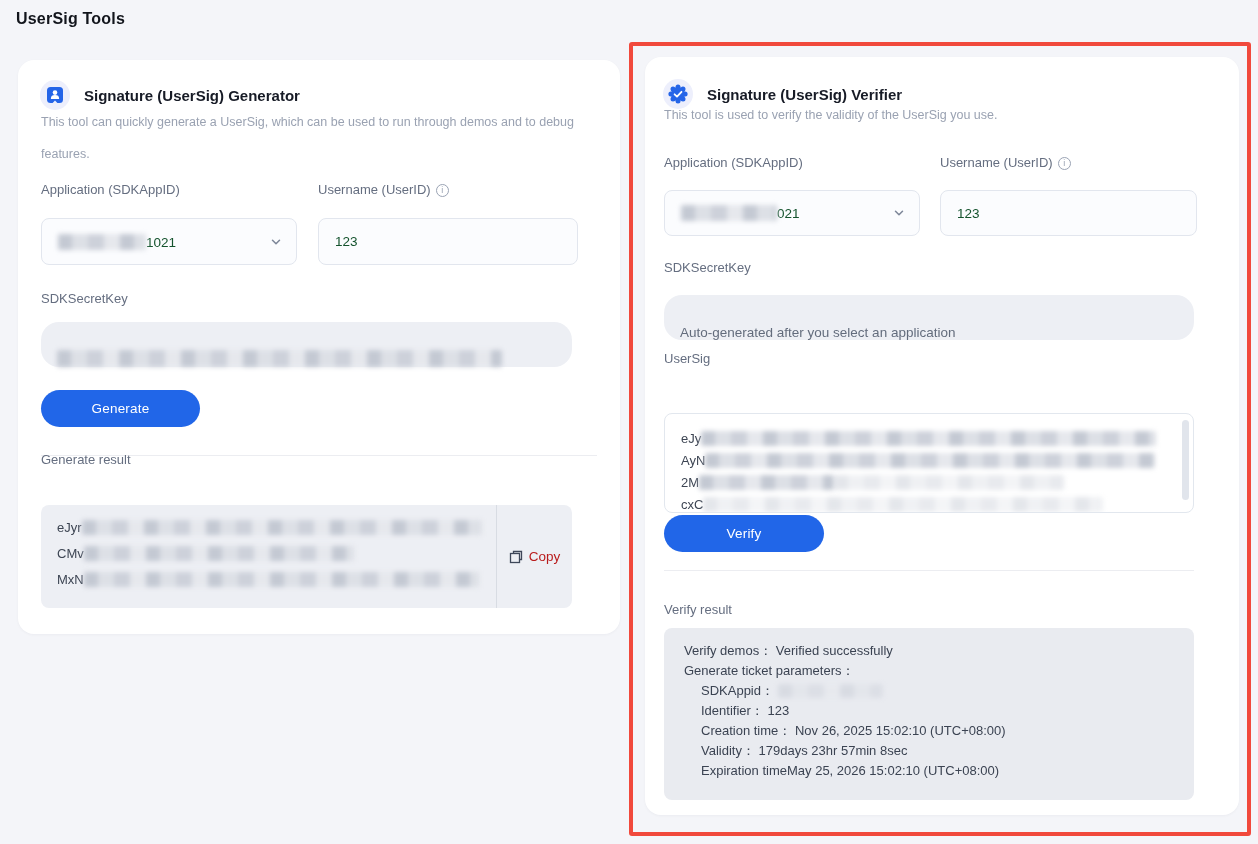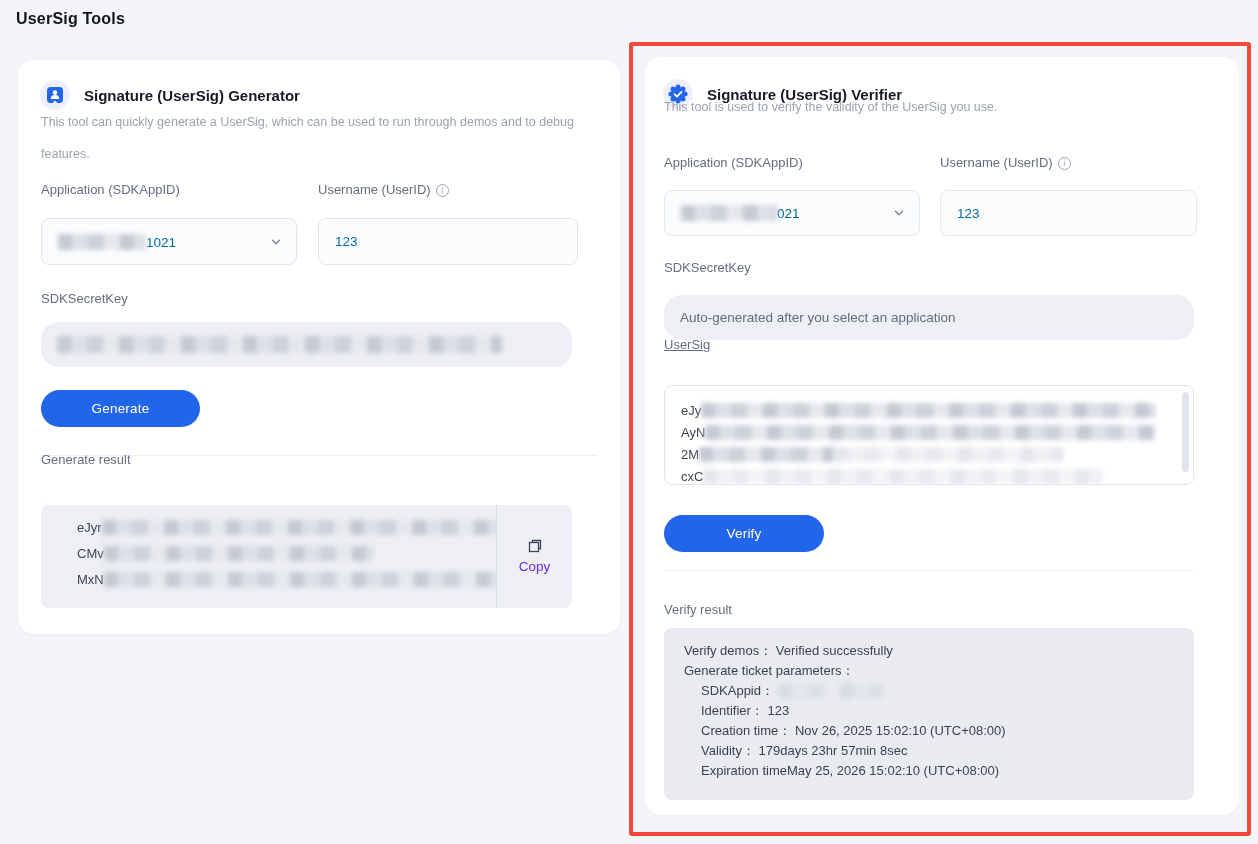--- a/index.html
+++ b/index.html
@@ -32,50 +32,50 @@
   .card-desc{font-size:12.5px;color:#9aa2b2;}
   .fld-label{font-size:13px;color:#656e80;line-height:16px;display:flex;align-items:center;gap:5px;}
   .info-icon{
     width:13px;height:13px;border:1.2px solid #9aa3b4;border-radius:50%;
     display:inline-flex;align-items:center;justify-content:center;
     font-size:9px;color:#9aa3b4;font-style:normal;box-sizing:border-box;line-height:1;
   }
   .select,.input{
     box-sizing:border-box;border:1px solid #e2e6ee;border-radius:8px;background:#fbfcfe;
     display:flex;align-items:center;padding:0 14px 0 16px;
-    font-size:13.5px;color:#0369a1;
+    font-size:13.5px;color:#14532d;
   }
   .select{justify-content:space-between;cursor:pointer;}
   .disabled-field{
     box-sizing:border-box;border-radius:18px;background:#edeff4;
-    display:flex;align-items:center;padding:0 16px;font-size:13.5px;color:#636c7c;
+    display:flex;align-items:flex-end;padding:0 16px;font-size:13.5px;color:#636c7c;
   }
   .btn{
     border:none;border-radius:19px;background:#2166e8;color:#fff;
     font-size:13.5px;font-family:inherit;cursor:pointer;letter-spacing:.2px;
   }
   .divider{height:1px;background:#ecedf1;}
   .rd{
     display:inline-block;vertical-align:-3px;border-radius:2px;height:15px;
     background:repeating-linear-gradient(90deg,#c4c9d3 0 14px,#dde0e6 14px 30px,#cdd1da 30px 46px,#e6e8ed 46px 62px);
     filter:blur(2.5px);
   }
   .rd.light{opacity:.45;}
   .result-box{
     box-sizing:border-box;background:#edeff4;border-radius:8px;display:flex;overflow:hidden;
   }
   .result-lines{flex:1;padding:10px 0 0 16px;font-size:13px;color:#3d4553;overflow:hidden;}
-  .result-lines .line{line-height:26px;white-space:nowrap;margin-left:20px;}
+  .result-lines .line{line-height:26px;white-space:nowrap;}
   .copy-pane{
     width:75px;border-left:1px solid #d8dce3;display:flex;align-items:center;justify-content:center;
-    gap:6px;color:#6d28d9;font-size:13.5px;cursor:pointer;flex-direction:column;
+    gap:6px;color:#b91c1c;font-size:13.5px;cursor:pointer;
   }
   .sig-box{
     box-sizing:border-box;border:1px solid #e2e7ee;border-radius:8px;background:#fff;
-    padding:14px 14px 0 16px;font-size:13px;color:#3d4553;overflow:hidden;position:relative;
+    padding:14px 14px 0 16px;font-size:13px;color:#3d4553;overflow:hidden;position:relative;margin-top:28px;
   }
   .sig-box .line{line-height:22px;white-space:nowrap;}
   .scroll-thumb{position:absolute;right:4px;top:6px;width:7px;height:80px;border-radius:4px;background:#e1e5ec;}
   .verify-box{
     box-sizing:border-box;background:#e9ebf0;border-radius:8px;padding:13px 20px;
     font-size:13px;color:#3b4352;
   }
   .verify-box .vline{line-height:20px;white-space:pre-wrap;}
   .verify-box .ind{padding-left:17px;}
   .chev{display:inline-flex;flex:0 0 auto;}
@@ -172,21 +172,21 @@
           <circle cx="5" cy="15" r="2.5"></circle>
             <circle cx="15" cy="15" r="2.5"></circle>
           <circle cx="10" cy="10" r="7.1"></circle>
         </g>
         <path d="M6.6 10.3 L9 12.6 L13.5 7.8" stroke="#ffffff" stroke-width="1.8" fill="none" stroke-linecap="round" stroke-linejoin="round"></path>
       </svg>
     </span>
     <span class="card-title">Signature (UserSig) Verifier</span>
   </div>
 
-  <div class="abs card-desc" style="left:19px;top:42px;line-height:16px;">This tool is used to verify the validity of the UserSig you use.</div>
+  <div class="abs card-desc" style="left:19px;top:50px;line-height:16px;">This tool is used to verify the validity of the UserSig you use.</div>
 
   <div class="abs fld-label" style="left:19px;top:98px;">
     <span>Application (SDKAppID)</span>
   </div>
   <div class="abs fld-label" style="left:295px;top:98px;">
     <span>Username (UserID)</span>
     <i class="info-icon">i</i>
   </div>
 
   <div class="abs select" style="left:19px;top:133px;width:256px;height:46px;">
@@ -202,21 +202,21 @@
     <span>123</span>
   </div>
 
   <div class="abs fld-label" style="left:19px;top:203px;">
     <span>SDKSecretKey</span>
   </div>
   <div class="abs disabled-field" style="left:19px;top:238px;width:530px;height:45px;">
     <span>Auto-generated after you select an application</span>
   </div>
 
-  <div class="abs fld-label" style="left:19px;top:280px;text-decoration:underline;">
+  <div class="abs fld-label" style="left:19px;top:294px;">
     <span>UserSig</span>
   </div>
 
   <div class="abs sig-box" style="left:19px;top:328px;width:530px;height:100px;">
     <div class="line"><span>eJy</span><span class="rd" style="width:455px;"></span></div>
     <div class="line"><span>AyN</span><span class="rd" style="width:450px;"></span></div>
     <div class="line"><span>2M</span><span class="rd" style="width:135px;"></span><span class="rd light" style="width:230px;"></span></div>
     <div class="line"><span>cxC</span><span class="rd light" style="width:400px;"></span></div>
     <div class="scroll-thumb"></div>
   </div>

